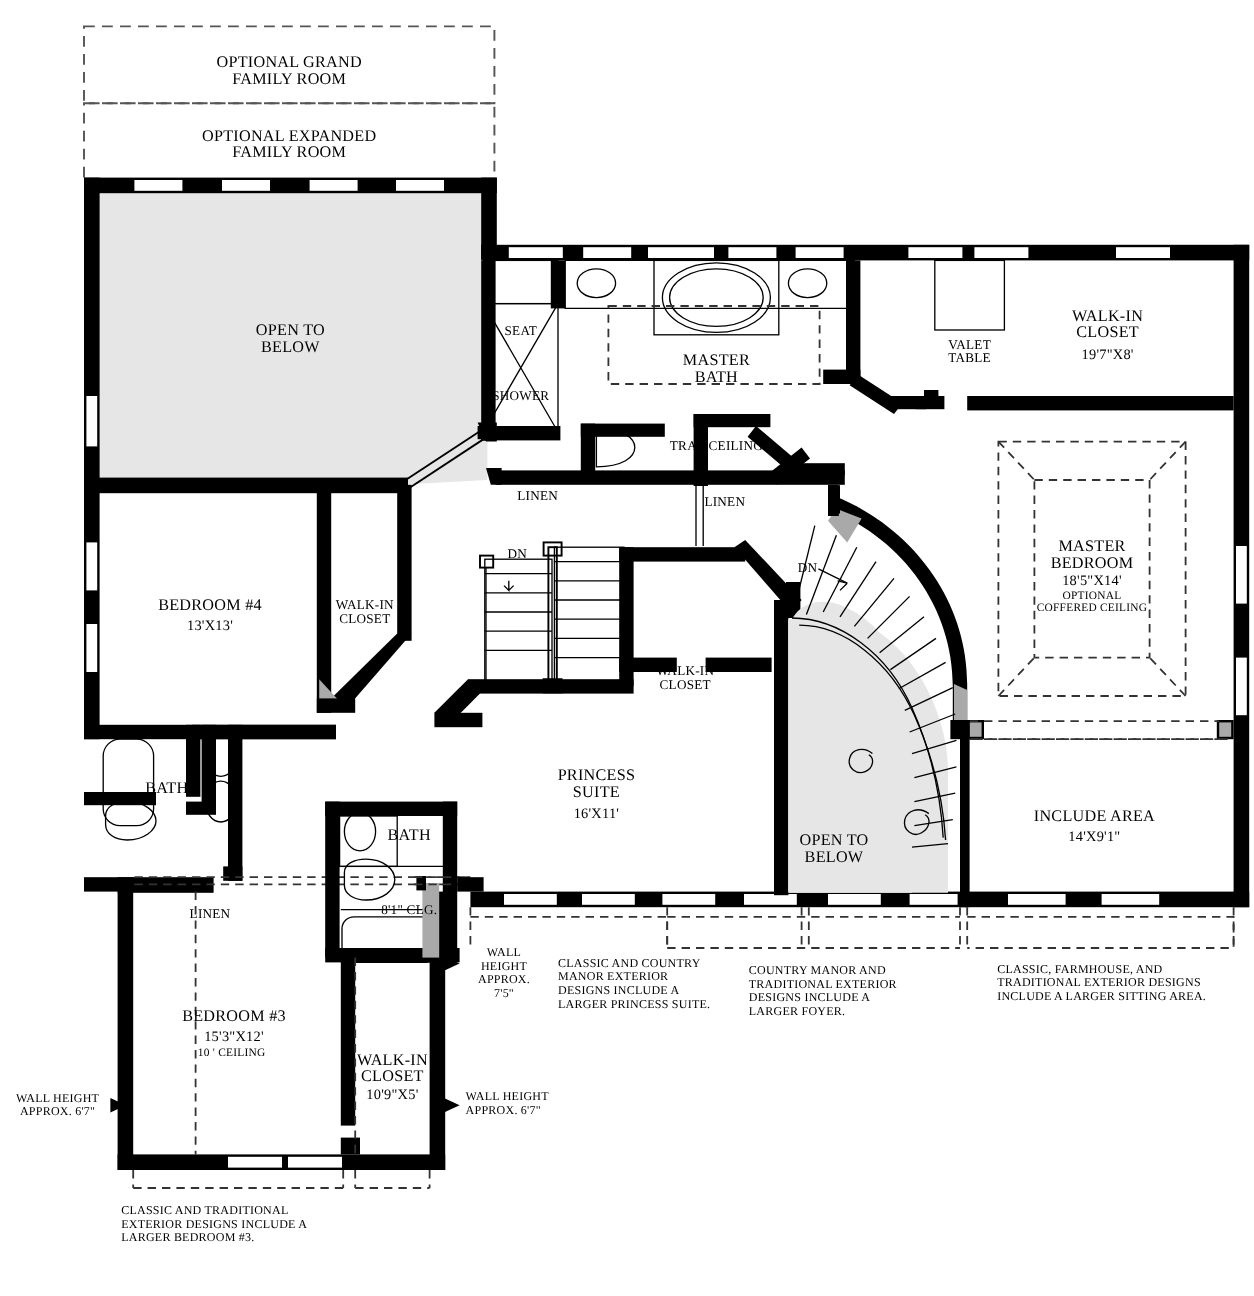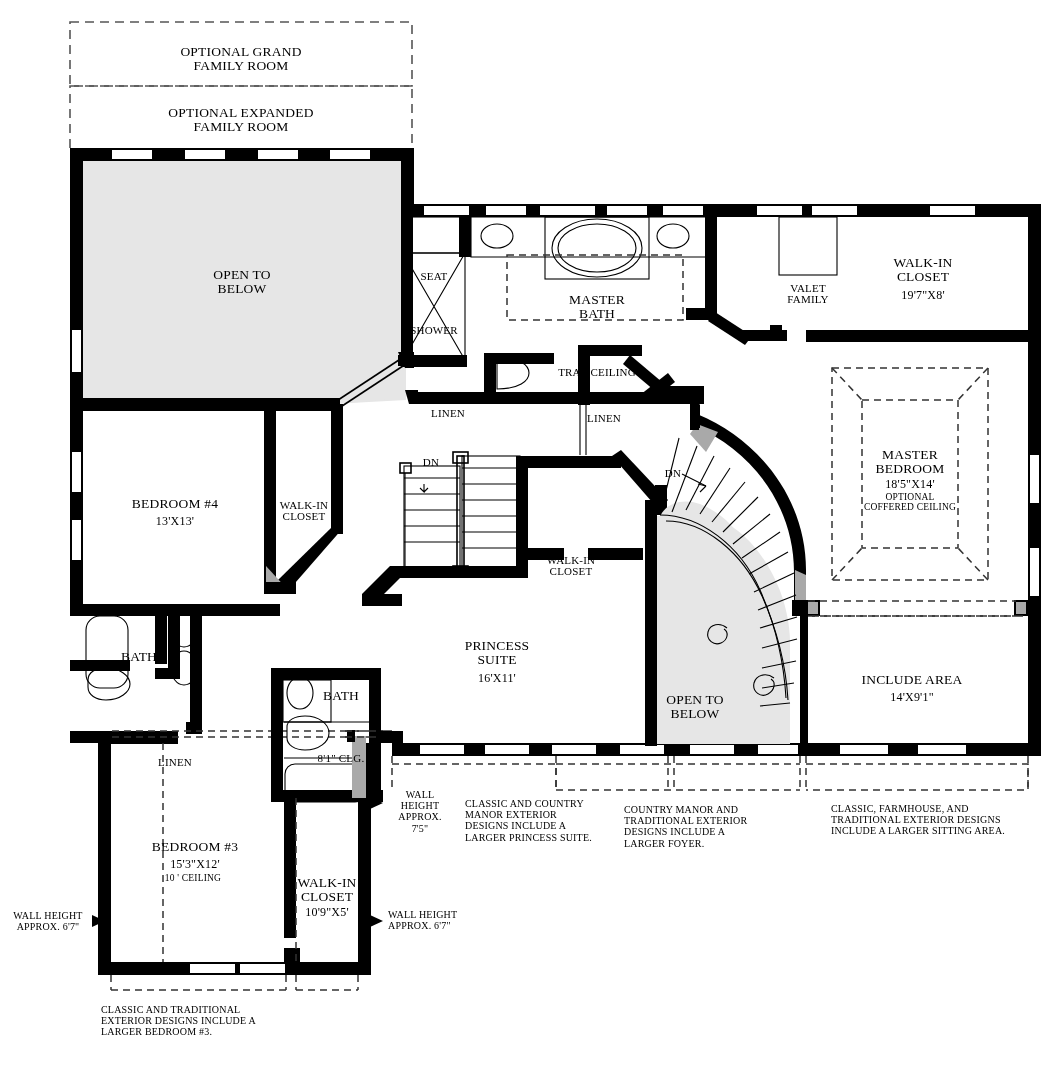--- a/index.html
+++ b/index.html
@@ -344,21 +344,21 @@
 
   <div class="lbl t-small" style="left:434px;top:229px;">SEAT</div>
 
   <div class="lbl t-small" style="left:434px;top:283px;">SHOWER</div>
 
   <div class="lbl t-room" style="left:597px;top:307px;">MASTER
 BATH</div>
   <div class="lbl t-small" style="left:597px;top:325px;">TRAY CEILING</div>
 
   <div class="lbl t-small" style="left:808px;top:246px;">VALET
-FAMILY</div>
+TABLE</div>
 
   <div class="lbl t-room" style="left:923px;top:270px;">WALK-IN
 CLOSET</div>
   <div class="lbl t-roomS" style="left:923px;top:295px;">19'7"X8'</div>
 
   <div class="lbl t-small" style="left:448px;top:366px;">LINEN</div>
 
   <div class="lbl t-small" style="left:604px;top:371px;">LINEN</div>
 
   <div class="lbl t-room" style="left:910px;top:462px;">MASTER

